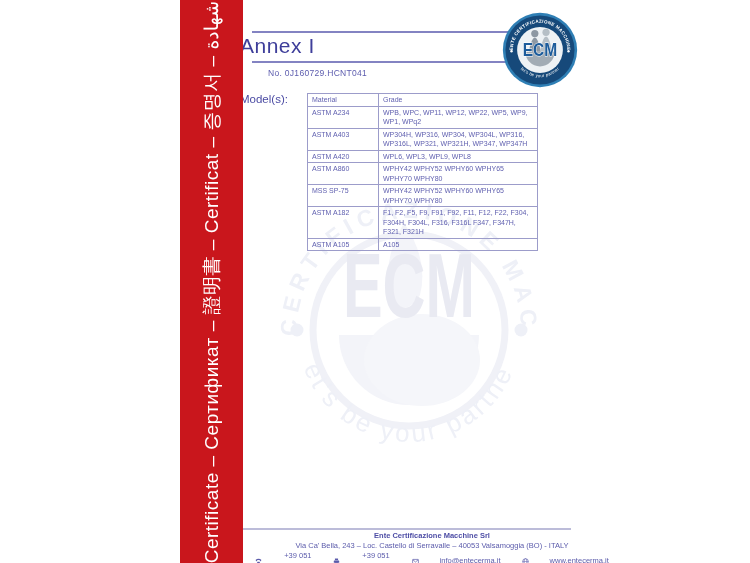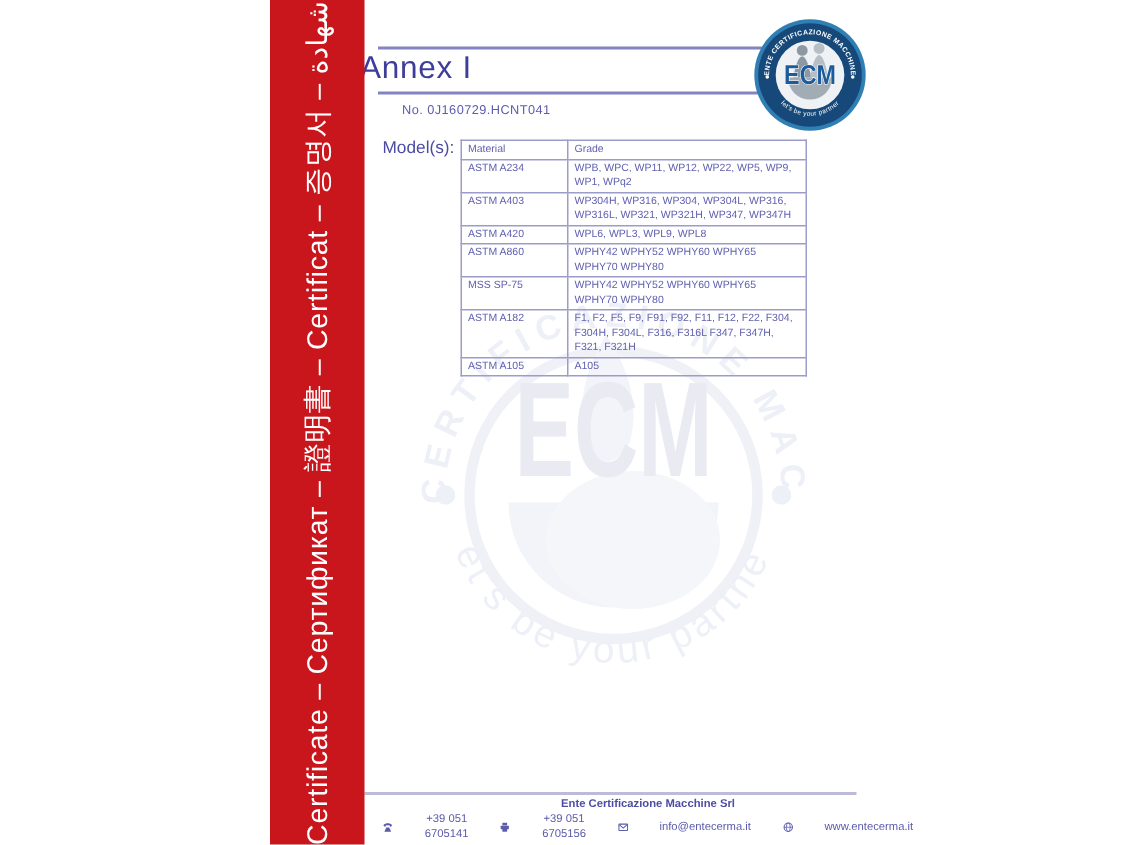--- a/index.html
+++ b/index.html
@@ -17,21 +17,21 @@
   
   .watermark{position:absolute;left:254px;top:175px;width:310px;height:310px;z-index:0;}
   
   .rule{position:absolute;height:2px;background:#8383c2;z-index:1;}
   .rule-top{left:252px;top:31px;width:258px;}
   .rule-bottom{left:252px;top:61px;width:258px;}
   .annex-title{position:absolute;left:240px;top:34px;font-size:21px;color:#3e3e9a;letter-spacing:0.5px;z-index:1;}
   .cert-no{position:absolute;left:252px;top:68px;font-size:8.5px;color:#5c5cae;letter-spacing:0.3px;z-index:1;margin-left:16px;}
   .ecm-logo{position:absolute;left:502px;top:12px;width:76px;height:76px;z-index:4;}
   
-  .models-label{position:absolute;left:255px;top:93px;font-size:11.5px;color:#4b4ba3;z-index:1;}
+  .models-label{position:absolute;left:240px;top:93px;font-size:11.5px;color:#4b4ba3;z-index:1;}
   table.model-table{
     position:absolute;left:307px;top:93px;width:231px;border-collapse:collapse;z-index:1;
     background:transparent;
   }
   .model-table th,.model-table td{
     border:1px solid #9c9cca;font-size:7px;line-height:9.5px;color:#6161b0;
     padding:1px 4px;vertical-align:top;text-align:left;font-weight:400;
   }
   .col-material{width:62px;}
   
@@ -135,20 +135,21 @@
       <tr>
     <td class="col-material">ASTM A105</td>
     <td>A105</td>
   </tr>
     </tbody>
 </table>
 
 <div class="footer-rule"></div>
 <div class="footer">
   <div class="company">Ente Certificazione Macchine Srl</div>
+  <div class="address">Via Ca' Bella, 243 – Loc. Castello di Serravalle – 40053 Valsamoggia (BO) - ITALY</div>
   <div class="contacts">
     <span class="ic">
       <svg width="7" height="7" viewBox="0 0 8 8" fill="#5b5bab">
           <path d="M0.6 2.4 C2.5 0.4 5.5 0.4 7.4 2.4 L6.1 3.9 C5.7 3.5 5.5 3.2 5.5 2.7 C4.5 2.3 3.5 2.3 2.5 2.7 C2.5 3.2 2.3 3.5 1.9 3.9 Z M2.9 4.2 L5.1 4.2 L6.6 7.4 L1.4 7.4 Z"></path>
         </svg>
     </span>
       <span>+39 051 6705141</span>
     <span class="ic">
       <svg width="7" height="7" viewBox="0 0 8 8" fill="#5b5bab">
           <rect x="2.2" y="0.6" width="3.6" height="2"></rect>

